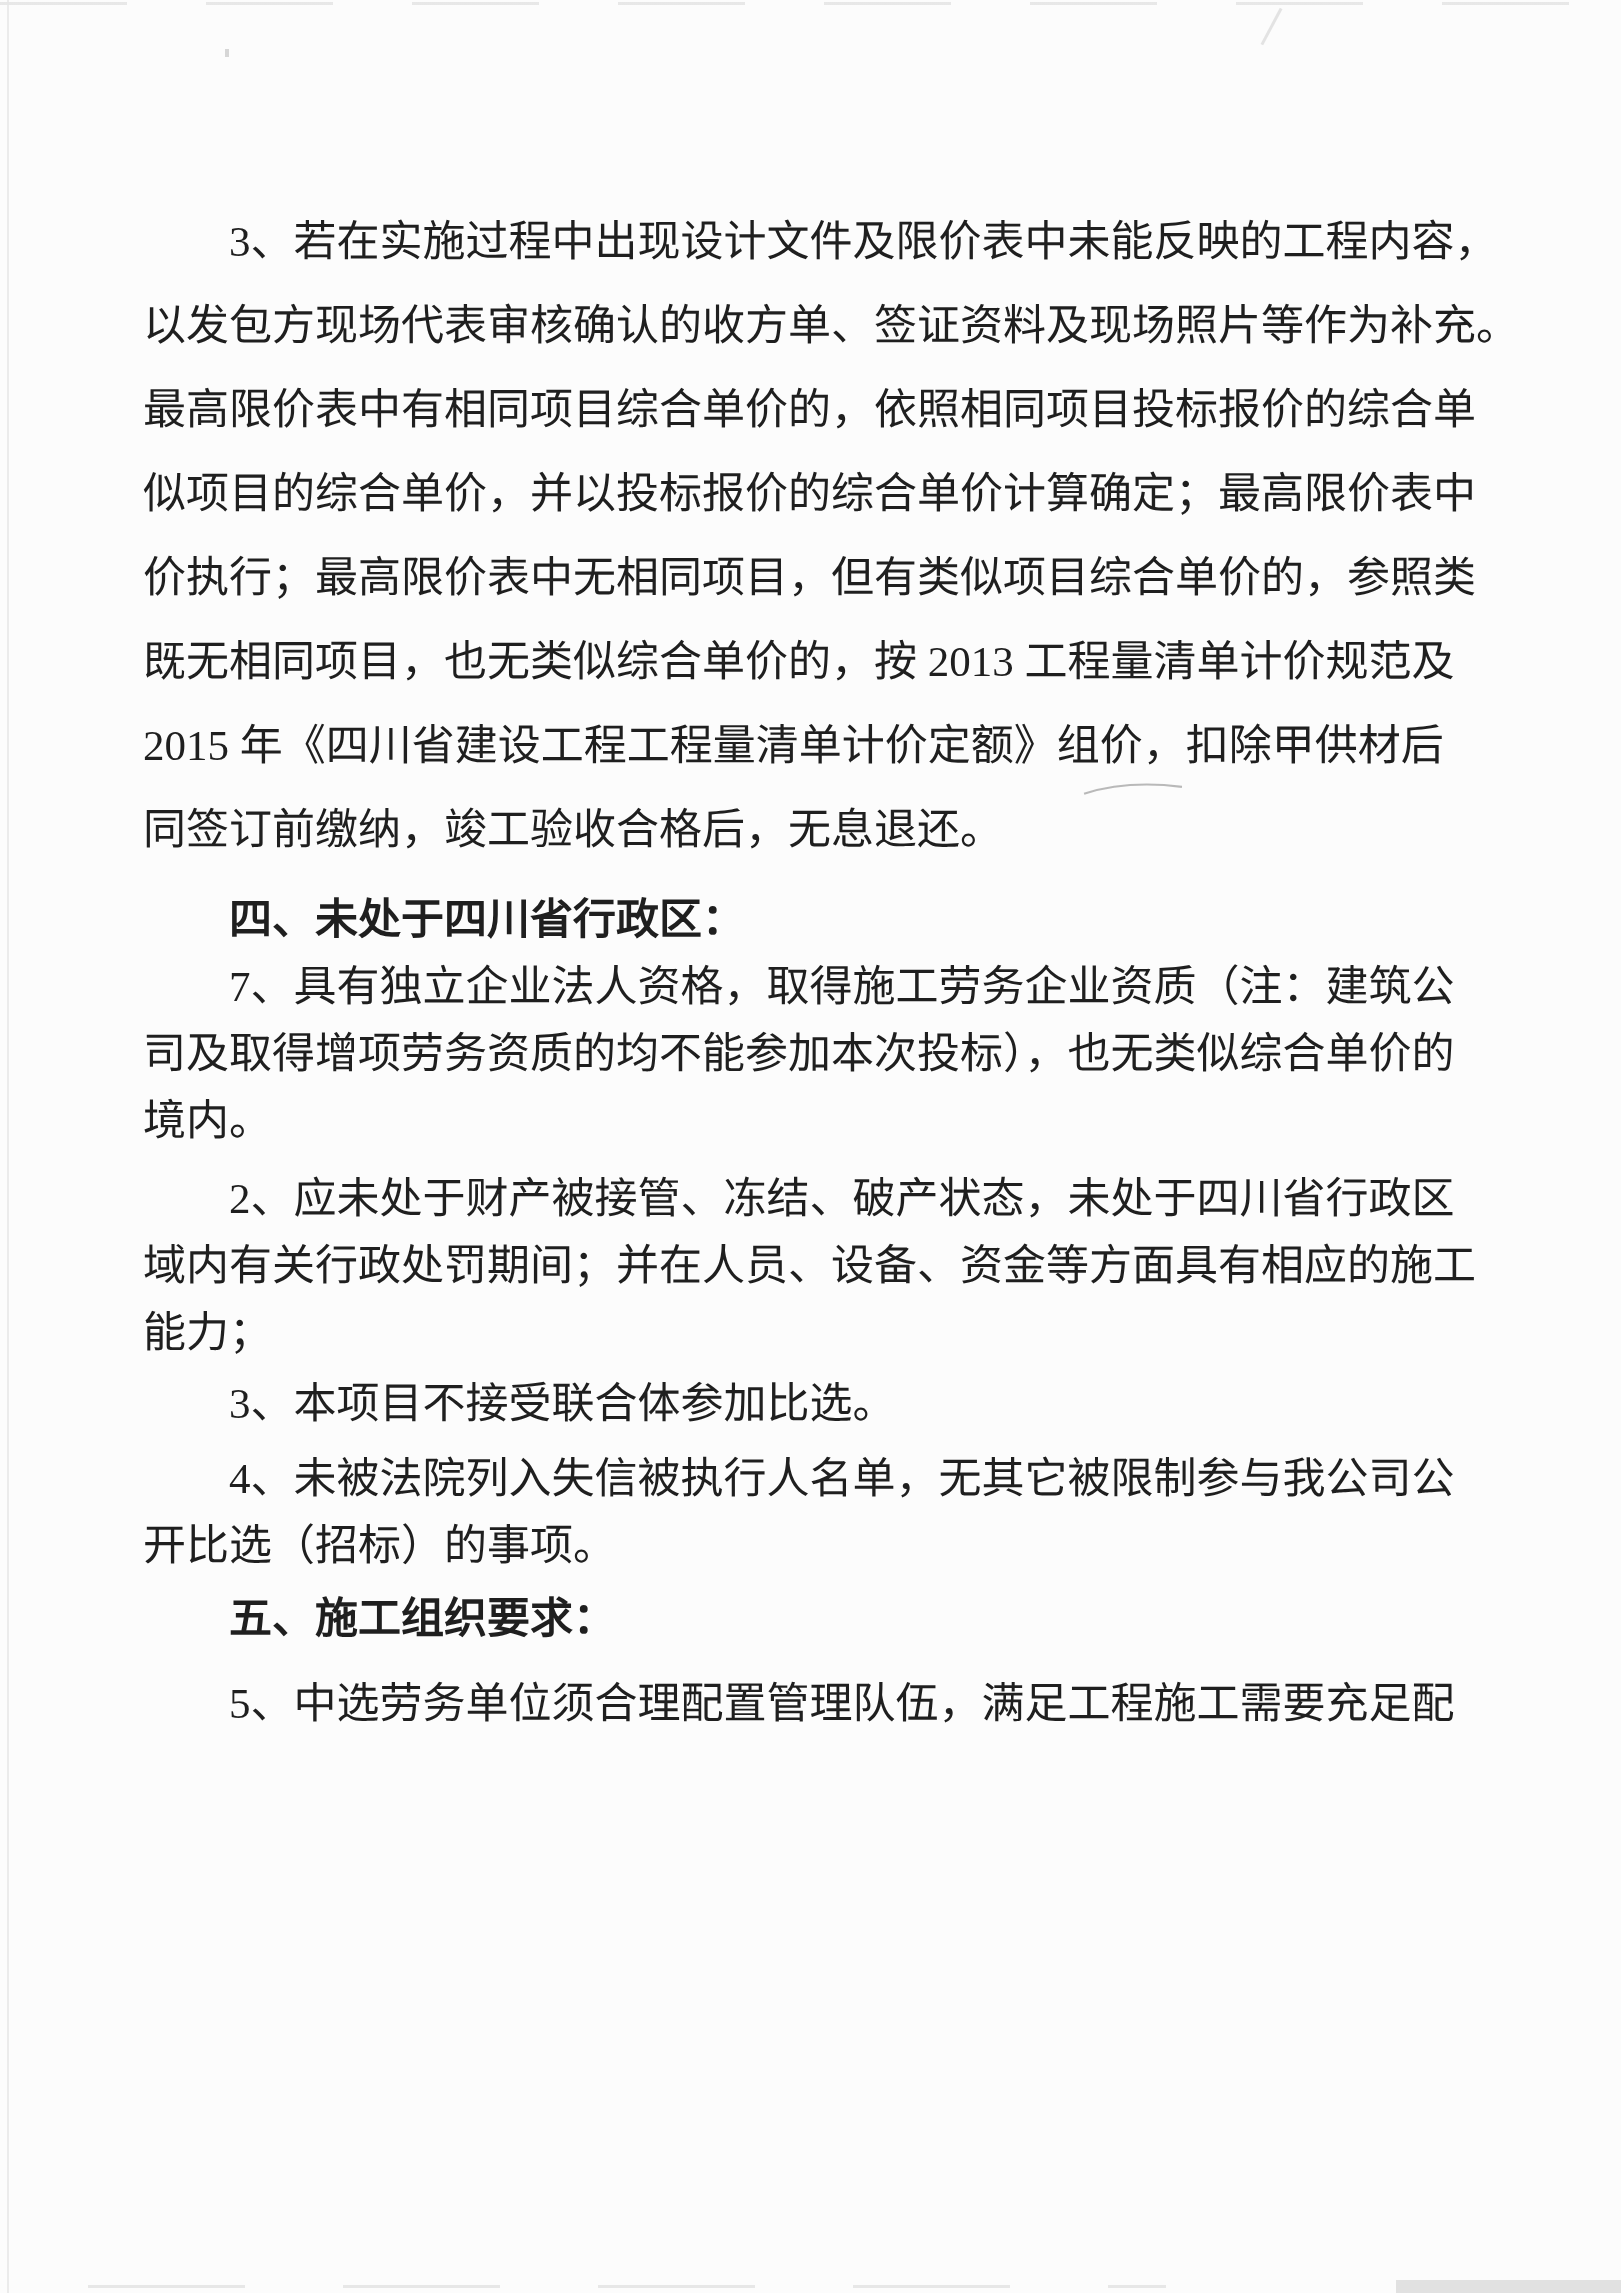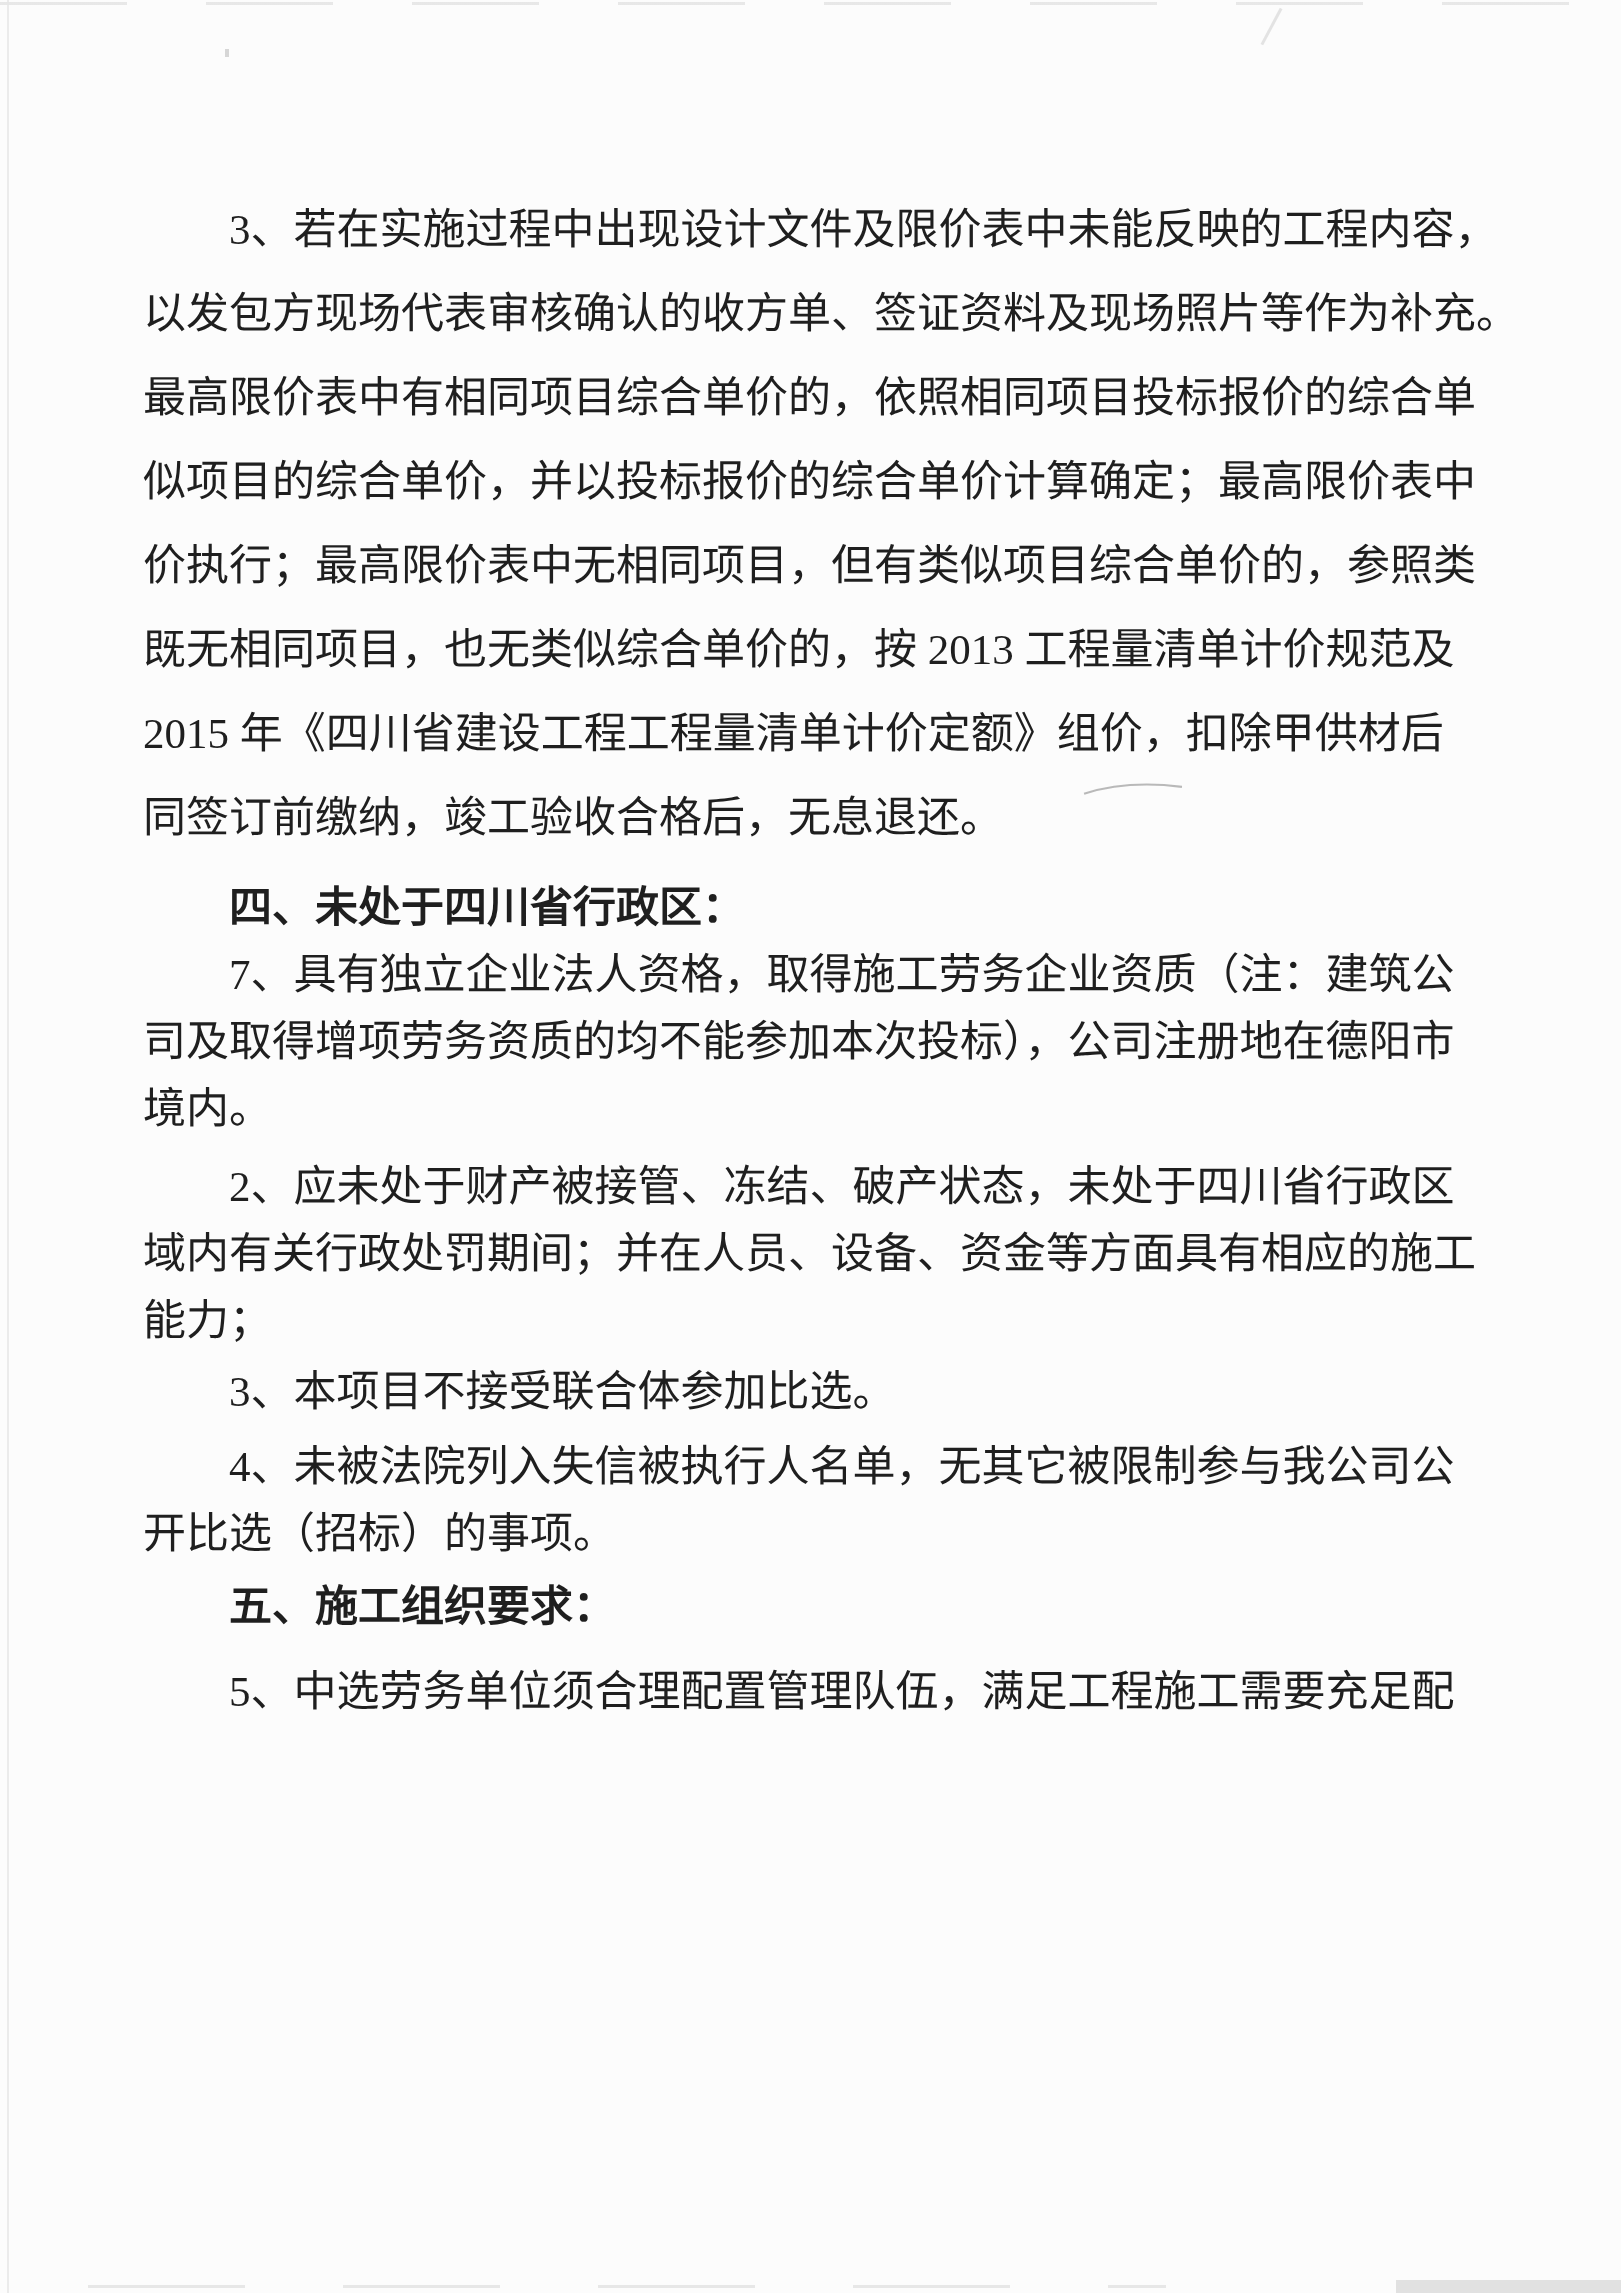--- a/index.html
+++ b/index.html
@@ -7,21 +7,21 @@
     position:relative;
     width:1621px; height:2294px;
     margin:0 auto;
     background:#fcfcfc;
     overflow:hidden;
     font-family:"Liberation Serif","DejaVu Serif",serif;
     color:#1f1f1f;
   }
   .content {
     position:absolute;
-    left:143px; top:188px;
+    left:143px; top:200px;
     width:1337px;
   }
   .para { margin:0; }
   .line {
     font-size:43px;
     white-space:nowrap;
     letter-spacing:0px;
   }
   
   .lead-wide  .line { line-height:84px; }
@@ -94,21 +94,21 @@
         <div class="line"><span class="seg-n">2015 年《四川省建设工程工程量清单计价定额》组价，扣除甲供材后</span></div>
       </div>
     <div class="para lead-wide">
         <div class="line"><span class="seg-n">同签订前缴纳，竣工验收合格后，无息退还。</span></div>
       </div>
     <div class="para lead-tight p-sec4-heading">
         <div class="line first"><span class="seg-b">四、未处于四川省行政区：</span></div>
       </div>
     <div class="para lead-tight">
         <div class="line first"><span class="seg-n">7、具有独立企业法人资格，取得施工劳务企业资质（注：建筑公</span></div>
-        <div class="line"><span class="seg-n">司及取得增项劳务资质的均不能参加本次投标），公司注册地在德阳市</span></div>
+        <div class="line"><span class="seg-n">司及取得增项劳务资质的均不能参加本次投标），也无类似综合单价的</span></div>
         <div class="line"><span class="seg-n">境内。</span></div>
       </div>
     <div class="para lead-tight p-cond2">
         <div class="line first"><span class="seg-n">2、应未处于财产被接管、冻结、破产状态，未处于四川省行政区</span></div>
         <div class="line"><span class="seg-n">域内有关行政处罚期间；并在人员、设备、资金等方面具有相应的施工</span></div>
         <div class="line"><span class="seg-n">能力；</span></div>
       </div>
     <div class="para lead-tight p-cond3">
         <div class="line first"><span class="seg-n">3、本项目不接受联合体参加比选。</span></div>
       </div>

